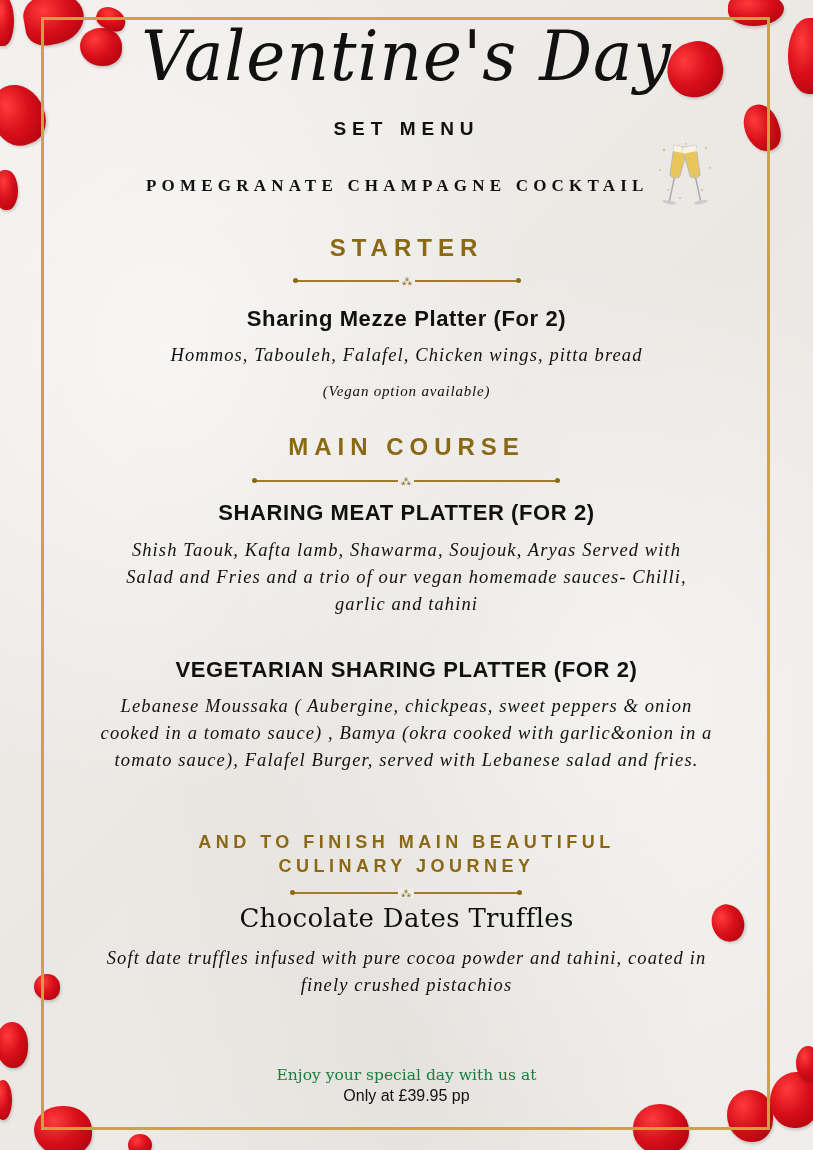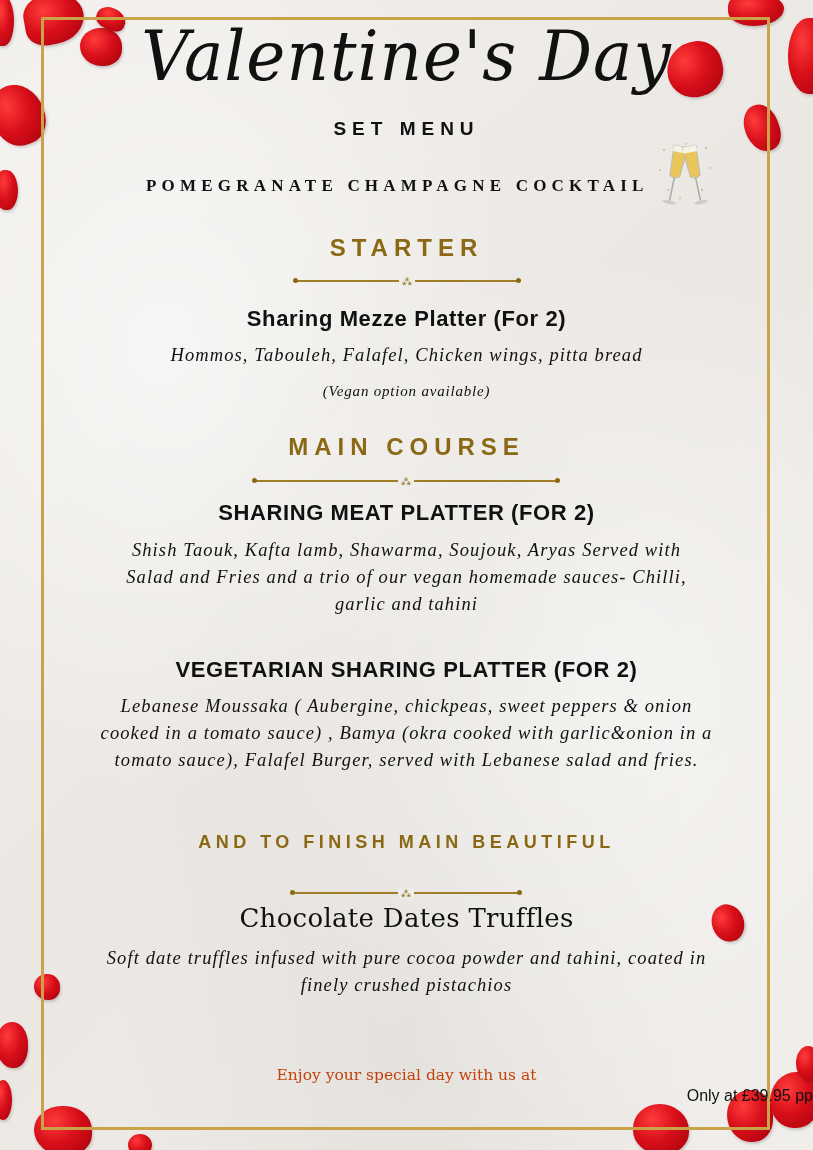--- a/index.html
+++ b/index.html
@@ -38,21 +38,21 @@
   .divider .dot { position:absolute; top:2px; width:5px; height:5px; border-radius:50%; background:#8b6914; }
   .divider .orn { position:absolute; top:0; left:50%; transform:translateX(-50%); width:16px; height:10px; background:#efedea; text-align:center; font-size:9px; line-height:10px; color:#8b6914; }
   .item-head { font-size:22px; font-weight:bold; letter-spacing:0.6px; }
   .desc {
     font-family:"Liberation Serif", serif; font-style:italic; font-size:18.5px;
     letter-spacing:1.1px; line-height:27px; color:#111;
   }
   .small-note { font-family:"Liberation Serif", serif; font-style:italic; font-size:15px; letter-spacing:0.8px; }
   .dessert-title { font-family:"DejaVu Serif", serif; font-size:26px; letter-spacing:0.3px; }
   .finish-head { font-size:18px; font-weight:bold; color:#8b6914; letter-spacing:4.5px; line-height:24px; }
-  .footer1 { font-family:"DejaVu Serif", serif; font-size:15.5px; color:#c2410c; }
+  .footer1 { font-family:"DejaVu Serif", serif; font-size:15.5px; color:#15803d; }
   .footer2 { font-size:16px; color:#111; }
   .petal { position:absolute; background:radial-gradient(ellipse at 35% 30%, #ff3b3b 0%, #d80f1a 45%, #a3000b 100%); box-shadow:1px 2px 3px rgba(0,0,0,0.18); }
 </style>
 </head>
 <body>
 
 <div class="petal" style="left:-6px;top:-4px;width:20px;height:50px;border-radius:40% 60% 60% 40%;"></div>
 <div class="petal" style="left:24px;top:-6px;width:60px;height:50px;border-radius:45% 55% 60% 40%;transform:rotate(-10deg);"></div>
 <div class="petal" style="left:80px;top:28px;width:42px;height:38px;border-radius:50% 50% 45% 55%;"></div>
 <div class="petal" style="left:96px;top:8px;width:30px;height:22px;border-radius:50% 60% 40% 50%;transform:rotate(20deg);"></div>
@@ -130,27 +130,28 @@
 
 <div class="center item-head" style="top:657px;">VEGETARIAN SHARING  PLATTER (FOR 2)</div>
 <div class="center desc" style="top:693px;">
   <div>Lebanese Moussaka ( Aubergine, chickpeas, sweet peppers &amp; onion</div>
   <div>cooked in a tomato sauce) , Bamya (okra cooked with garlic&amp;onion in a</div>
   <div>tomato sauce), Falafel Burger, served with Lebanese salad and  fries.</div>
 </div>
 
 <div class="center finish-head" style="top:830px;">
   <div>AND TO FINISH MAIN BEAUTIFUL</div>
+  <div>CULINARY JOURNEY</div>
 </div>
 <div class="divider" style="left:292px;width:228px;top:888px;">
   <div class="line"></div>
     <div class="dot" style="left:-2px;"></div>
     <div class="dot" style="right:-2px;"></div>
     <div class="orn">⁂</div>
 </div>
 <div class="center dessert-title" style="top:903px;">Chocolate Dates Truffles</div>
 <div class="center desc" style="top:945px;">
   <div>Soft date truffles infused with pure cocoa powder and tahini, coated in</div>
   <div>finely crushed pistachios</div>
 </div>
 
 <div class="center footer1" style="top:1066px;">Enjoy your special day with us at</div>
-<div class="center footer2" style="top:1087px;text-align:right;">Only at £39.95 pp</div>
+<div class="center footer2" style="top:1087px;">Only at £39.95 pp</div>
 
 </body></html>

